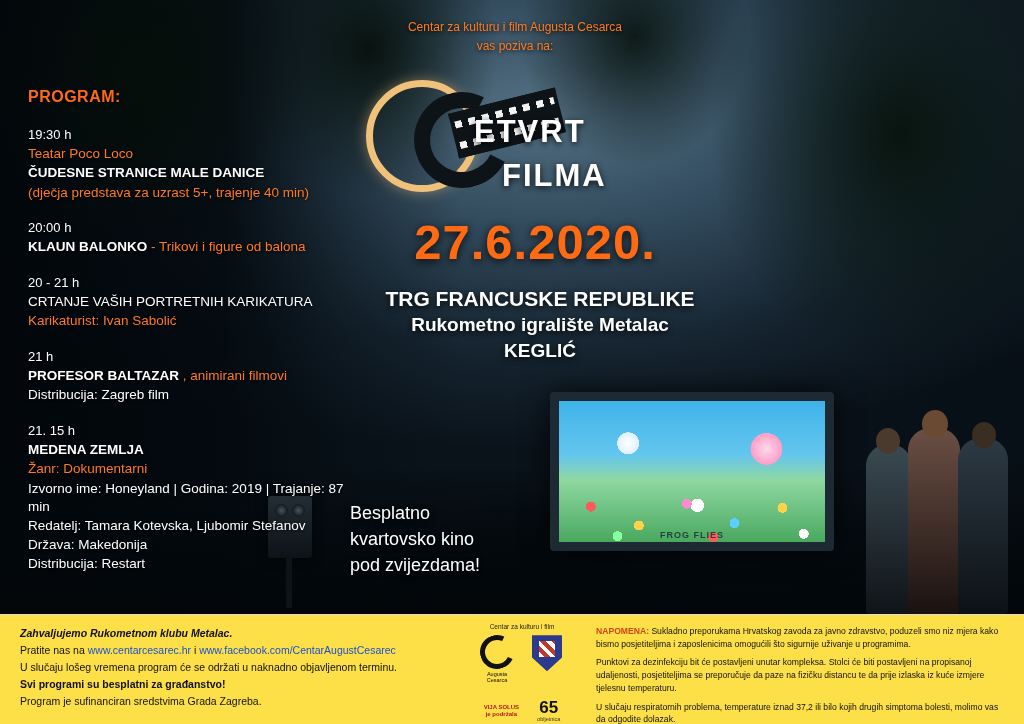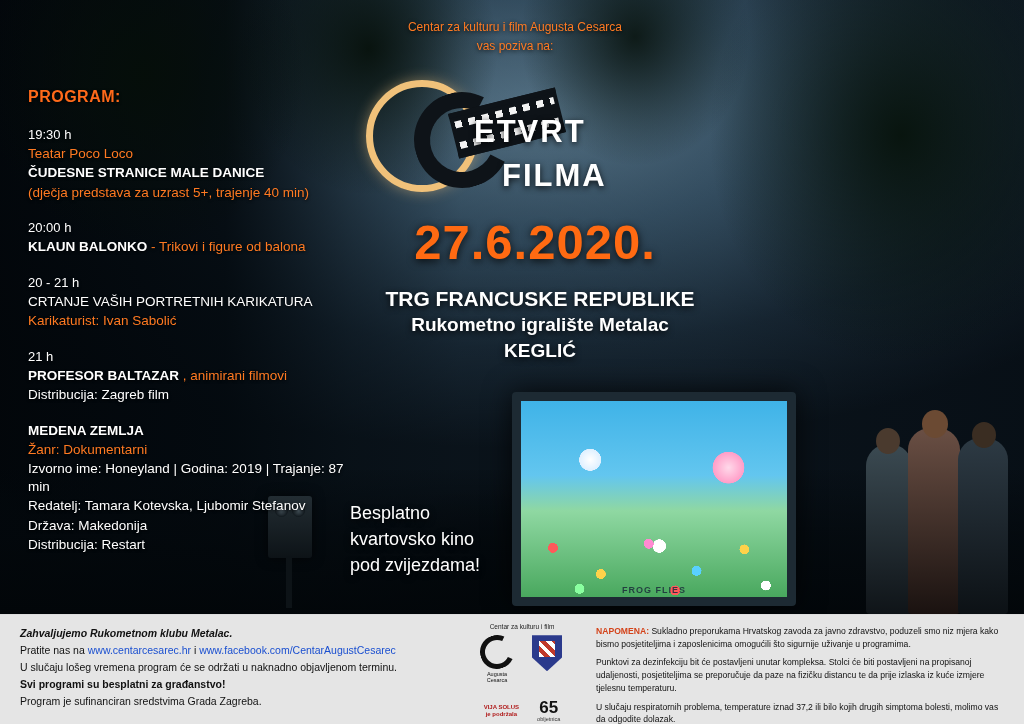--- a/index.html
+++ b/index.html
@@ -35,21 +35,21 @@
       radial-gradient(ellipse 26% 52% at 88% 22%, rgba(7,19,12,0.95) 0%, rgba(7,19,12,0) 72%),
       radial-gradient(ellipse 30% 30% at 50% 100%, rgba(2,6,9,0.95) 0%, rgba(2,6,9,0) 70%);
   }
   .ground {
     position: absolute; left: 0; top: 470px; width: 1024px; height: 144px;
     background: linear-gradient(to bottom, rgba(4,10,14,0.1) 0%, rgba(3,8,12,0.75) 45%, rgba(2,6,9,0.95) 100%);
   }
 
   
   .screen-frame {
-    position: absolute; left: 512px; top: 392px; width: 284px; height: 214px;
+    position: absolute; left: 550px; top: 392px; width: 284px; height: 159px;
     background: #3b82f6;
     border: 9px solid #1d2a33;
     border-radius: 4px;
     box-shadow: 0 0 28px rgba(0,0,0,0.75);
   }
   .screen-img {
     position: absolute; left: 0; top: 0; right: 0; bottom: 0;
     background:
       radial-gradient(circle 26px at 78% 34%, #ffd9ea 0%, #ff9ec8 60%, rgba(255,158,200,0) 62%),
       radial-gradient(circle 18px at 26% 30%, #ffffff 0%, #dff0ff 60%, rgba(223,240,255,0) 62%),
@@ -180,21 +180,21 @@
 
   .tagline {
     position: absolute; left: 350px; top: 500px; width: 220px;
     color: #ffffff; font-size: 18px; line-height: 1.45;
     text-shadow: 0 2px 6px rgba(0,0,0,.9);
   }
 
   
   .footer {
     position: absolute; left: 0; top: 614px; width: 1024px; height: 110px;
-    background: #e5e5e5; border-top: 1px solid #ddd;
+    background: #fde047; border-top: 1px solid #ddd;
   }
   .foot-left {
     position: absolute; left: 20px; top: 10px; width: 430px;
     font-size: 10.5px; color: #111; line-height: 1.62;
   }
   .foot-left .b { font-weight: bold; }
   .foot-left .i { font-style: italic; font-weight: bold; }
   .foot-left .lnk { color: #1a4fd0; }
 
   .foot-logos {
@@ -311,20 +311,21 @@
     <div class="blk">
       <div class="time">21 h</div>
       <div class="ln">
         <span class="bold">PROFESOR BALTAZAR</span>
         <span class="orange">, animirani filmovi</span>
       </div>
       <div class="ln">Distribucija: Zagreb film</div>
     </div>
 
     <div class="blk">
+      <div class="time">21. 15 h</div>
       <div class="ln bold">MEDENA ZEMLJA</div>
       <div class="ln orange">Žanr: Dokumentarni</div>
       <div class="ln">Izvorno ime: Honeyland | Godina: 2019 | Trajanje: 87 min</div>
       <div class="ln">Redatelj: Tamara Kotevska, Ljubomir Stefanov</div>
       <div class="ln">Država: Makedonija</div>
       <div class="ln">Distribucija: Restart</div>
     </div>
   </div>
 
   <div class="footer">

